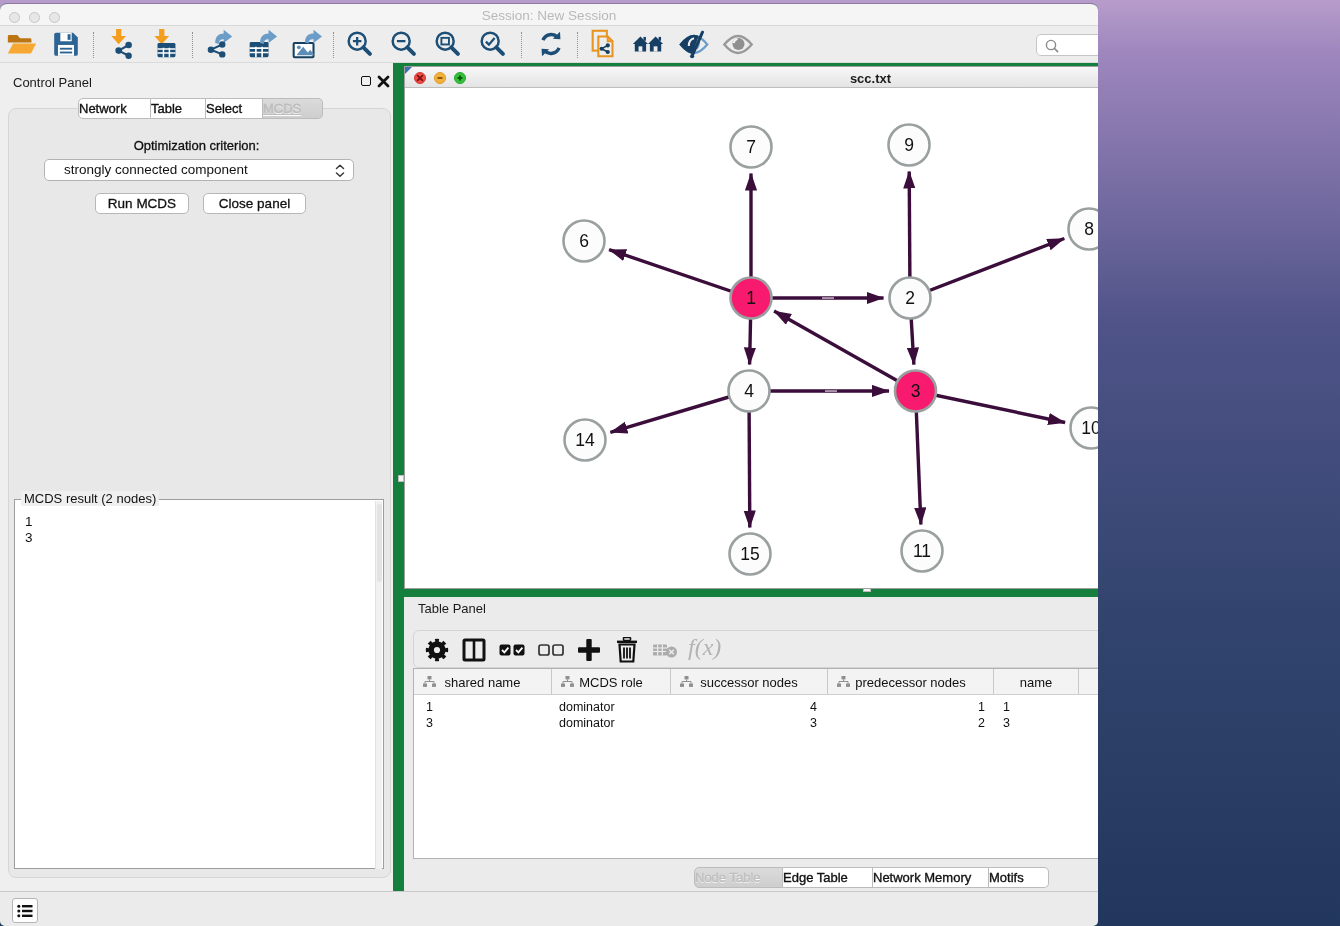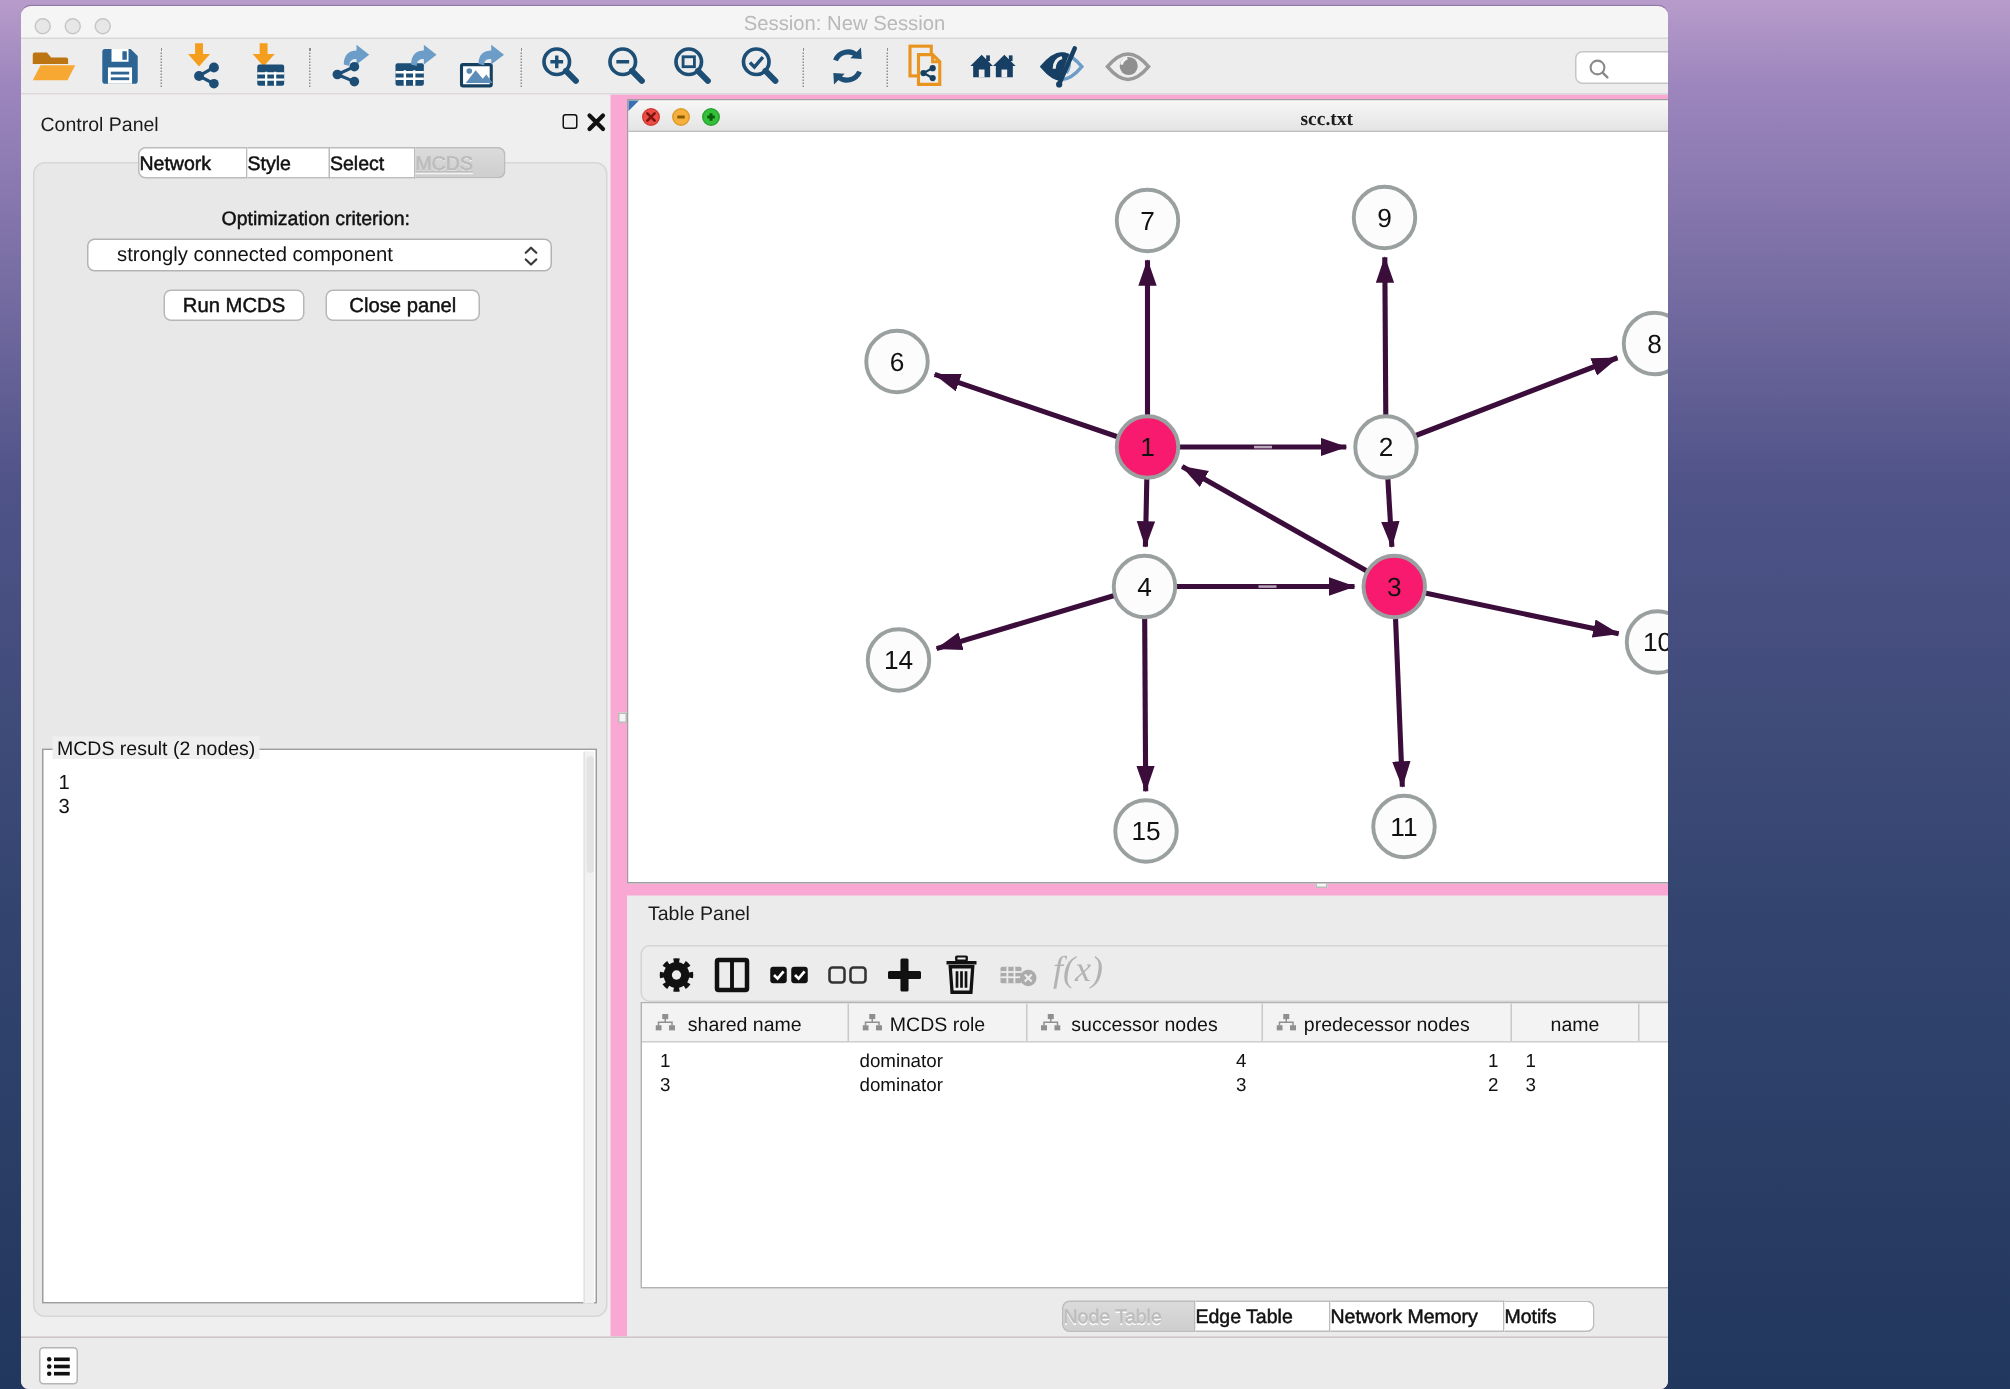--- a/index.html
+++ b/index.html
@@ -1,22 +1,22 @@
 <!DOCTYPE html>
 <html><head>
 <meta charset="utf-8">
 <style>
   * { margin:0; padding:0; box-sizing:border-box; }
   html,body { width:1340px; height:926px; overflow:hidden; }
   body { font-family:"Liberation Sans", sans-serif;
     background:linear-gradient(180deg,#b79ccb 0%,#9d86bd 6%,#4f5388 35%,#33456f 65%,#22375d 100%); }
   .abs { position:absolute; }
   #win { position:absolute; left:0; top:3px; width:1098px; height:923px;
-    border-radius:7px 7px 5px 5px; background:#f9a8d4; overflow:hidden;
-    border-top:1px solid #8e79a3;margin-left:14px; }
+    border-radius:7px 7px 5px 5px; background:#15803d; overflow:hidden;
+    border-top:1px solid #8e79a3; }
   
   #titlebar { position:absolute; left:0; top:0; width:100%; height:22px;
     background:#f5f5f5; border-bottom:1px solid #d8d8d8; }
   .tl { position:absolute; top:8px; width:11px; height:11px; border-radius:50%;
     background:#e7e7e7; border:1px solid #c6c6c6; }
   #wtitle { position:absolute; top:4px; left:0; width:100%; text-align:center;
     font-size:13.5px; color:#b9b9b9; }
   
   #toolbar { position:absolute; left:0; top:22px; width:100%; height:37px;
     background:#ededed; border-bottom:1px solid #dadada; }
@@ -56,21 +56,21 @@
     background:#e3e3e3; border-radius:3px; }
   .fs-line { position:absolute; left:10px; font-size:13.5px; color:#111; }
   
   #netwin { position:absolute; left:404px; top:62px; width:933px; height:523px;
     border:1px solid #9f9f9f; background:#fff; }
   #nw-titlebar { position:absolute; left:0; top:0; width:100%; height:21px;
     background:linear-gradient(180deg,#f7f7f7,#e4e4e4);
     border-bottom:1px solid #bdbdbd; }
   .light { position:absolute; top:4.5px; width:12px; height:12px; border-radius:50%; }
   #nw-title { position:absolute; top:4px; left:0; width:100%; text-align:center;
-    font-size:13px; font-weight:bold; color:#1c1c1c;font-family:Liberation Serif, serif; }
+    font-size:13px; font-weight:bold; color:#1c1c1c; }
   #bluecorner { position:absolute; left:0; top:0; width:0; height:0;
     border-top:7px solid #3c6fb2; border-right:7px solid transparent; }
   
   #tpanel { position:absolute; left:404px; top:593px; width:934px; height:294px; background:#ebebeb; }
   #tp-title { position:absolute; left:14px; top:4px; font-size:13px; color:#1a1a1a; }
   #tp-toolbar { position:absolute; left:9px; top:33px; width:914px; height:38px;
     background:#ececec; border:1px solid #d4d4d4; border-radius:6px; }
   #tp-table { position:absolute; left:9px; top:71px; width:914px; height:191px;
     background:#fff; border:1px solid #b2b2b2;padding-left:11px; }
   #tp-header { position:absolute; left:0; top:0; width:100%; height:26px;
@@ -265,21 +265,21 @@
   </div>
 
   <div id="cpanel">
     <div id="cp-title">Control Panel</div>
     <div class="winbtn-sq" style="left:361px; top:13px;"></div>
     <svg width="13" height="13" style="position:absolute;left:377px;top:12px;" viewBox="0 0 13 13">
       <path d="M2 2 L11 11 M11 2 L2 11" stroke="#111" stroke-width="2.8" stroke-linecap="round"></path>
     </svg>
     <div class="tabrow" style="left:78px; top:35px; width:245px;">
       <div class="tab first" style="left:0; width:73px;">Network</div>
-      <div class="tab" style="left:73px; width:55px;">Style</div>
+      <div class="tab" style="left:73px; width:55px;">Table</div>
       <div class="tab" style="left:128px; width:57px;">Select</div>
       <div class="tab last sel" style="left:185px; width:60px;text-decoration:underline;">MCDS</div>
     </div>
     <div id="cp-body"></div>
     <div id="opt-label">Optimization criterion:</div>
     <div id="cp-select">strongly connected component
       <svg width="12" height="16" style="position:absolute;right:7px;top:3px;" viewBox="0 0 12 16">
         <path d="M2.5 5.5 L6 2.2 L9.5 5.5" fill="none" stroke="#3a3a3a" stroke-width="1.5" stroke-linejoin="round" stroke-linecap="round"></path>
         <path d="M2.5 10 L6 13.3 L9.5 10" fill="none" stroke="#3a3a3a" stroke-width="1.5" stroke-linejoin="round" stroke-linecap="round"></path>
       </svg>

